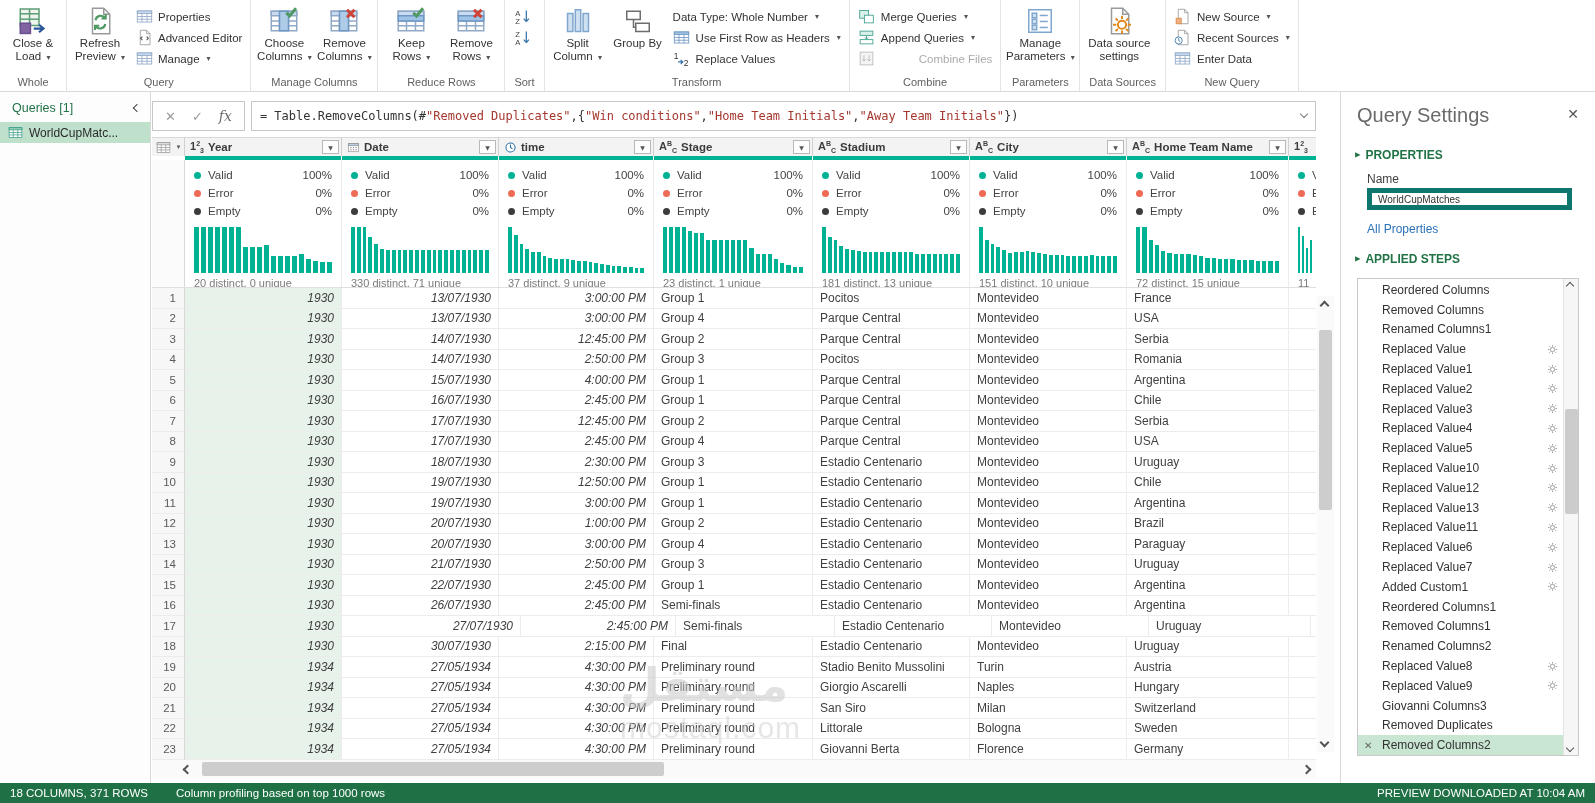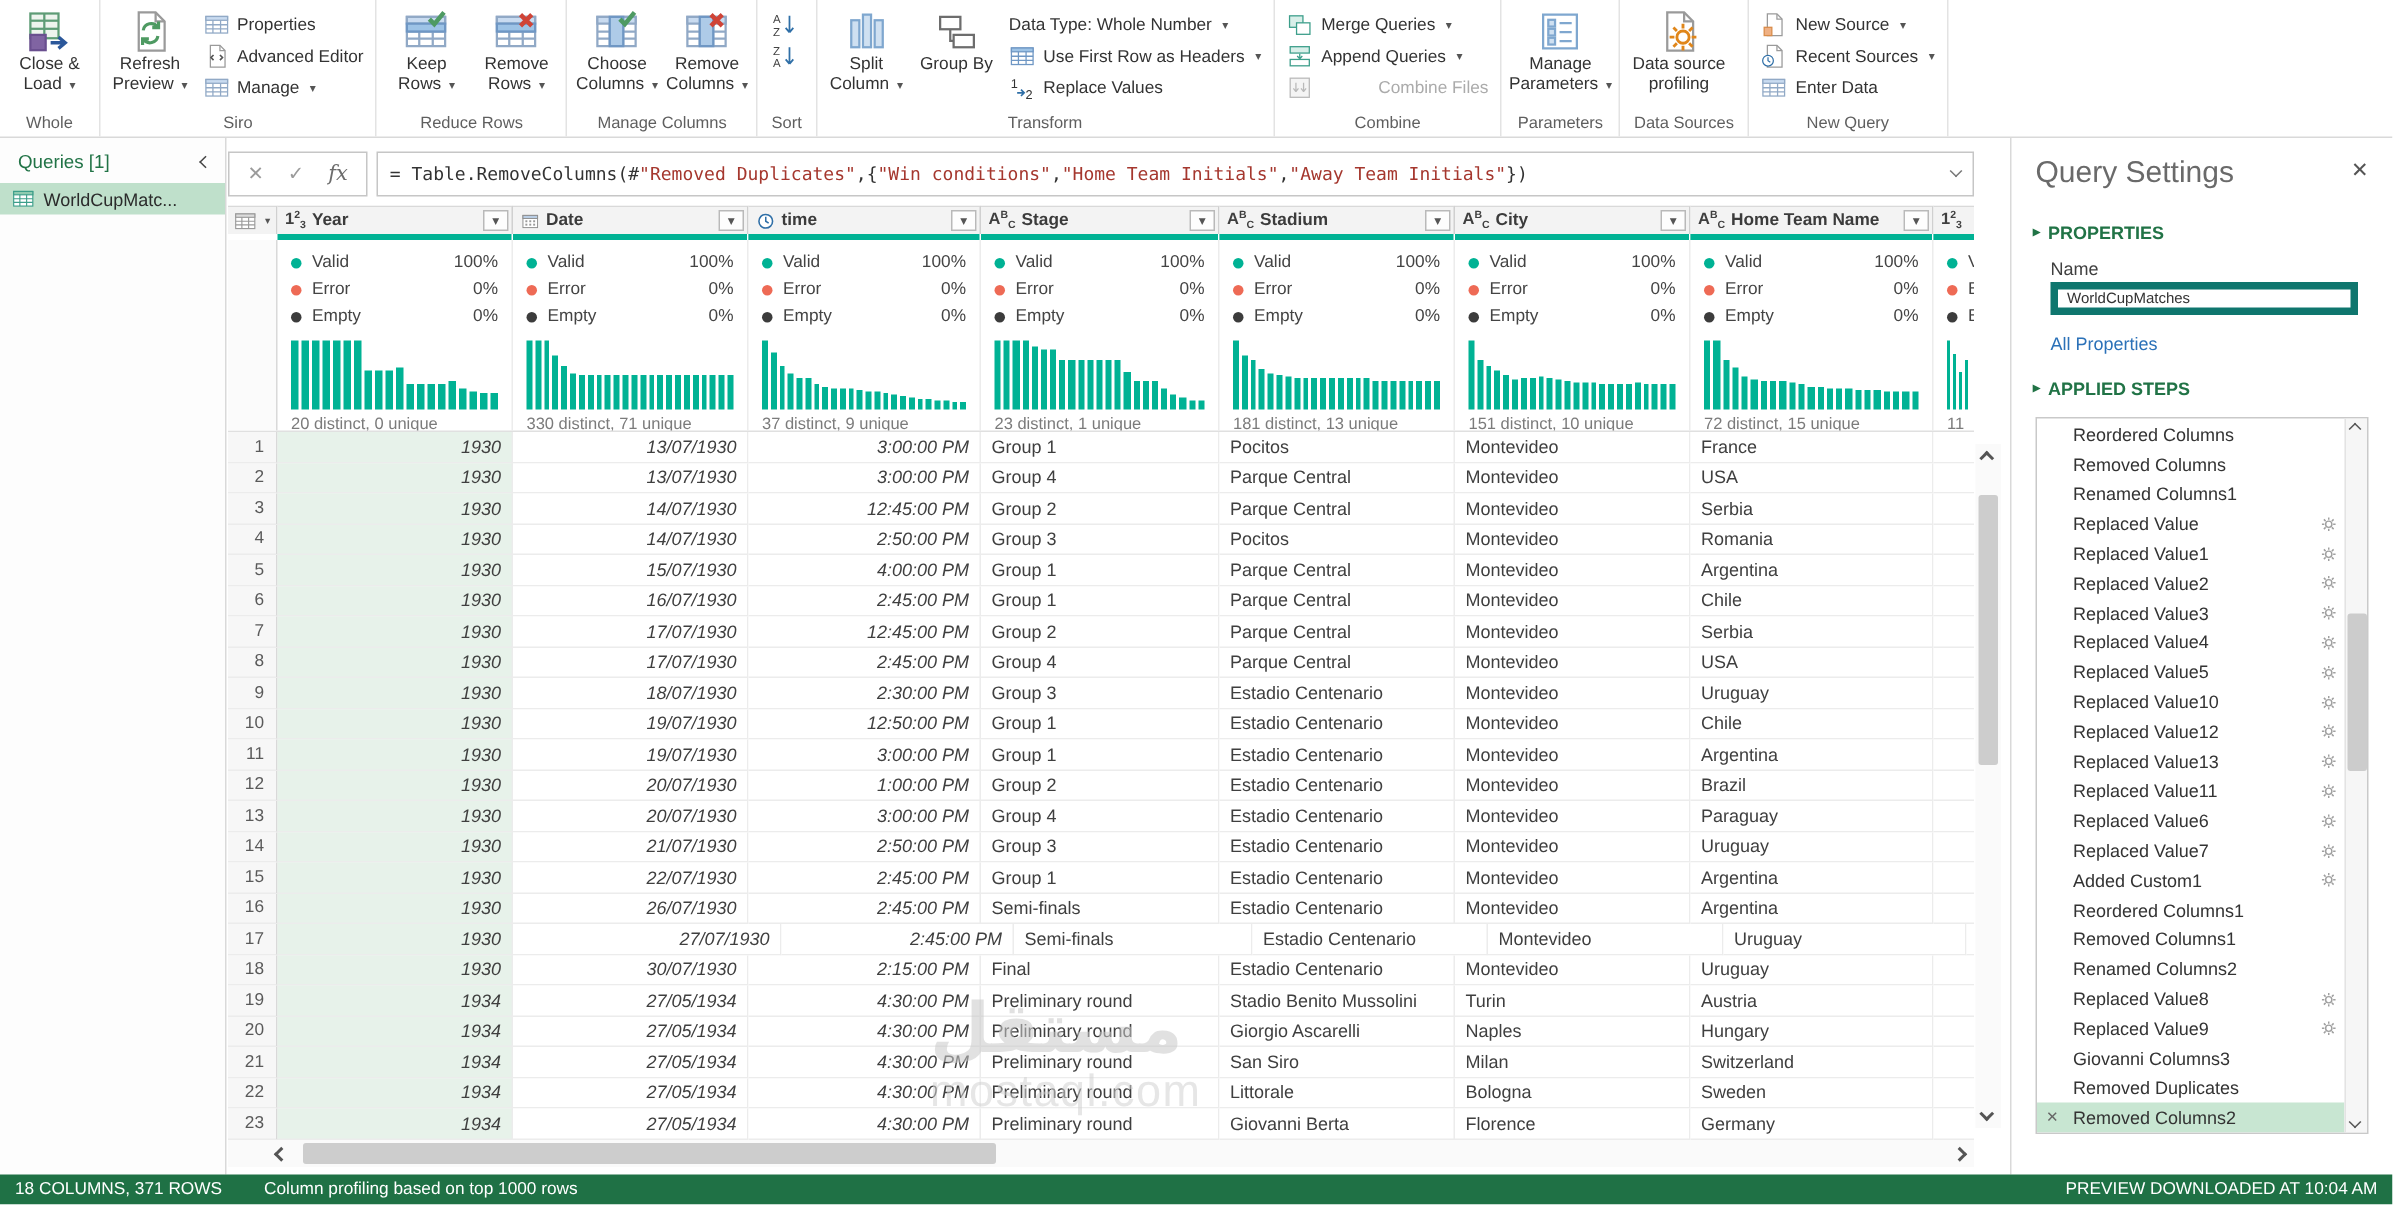--- a/index.html
+++ b/index.html
@@ -170,21 +170,57 @@
                 <line x1="13" y1="6.5" x2="13" y2="16.5" stroke="#91a9c6"></line>
                 <line x1="1.5" y1="10" x2="18.5" y2="10" stroke="#91a9c6"></line>
                 <line x1="1.5" y1="13.2" x2="18.5" y2="13.2" stroke="#91a9c6"></line>
               </svg>
             </span>
           <span>Manage</span>
             <span class="caret">▾</span>
         </div>
       </div>
     </div>
-    <div class="rglabel">Siro</div>
+    <div class="rglabel">Query</div>
+  </div>
+
+  <div class="rgroup">
+    <div class="rbody">
+      <div class="rbtn-large">
+        <span class="ric">
+            <svg width="30" height="30" viewBox="0 0 20 20">
+              <rect x="1.5" y="3.5" width="17" height="13" fill="#fff" stroke="#91a9c6"></rect>
+              <rect x="1.5" y="3.5" width="17" height="3" fill="#c9dbf0" stroke="#91a9c6"></rect>
+              <line x1="7" y1="6.5" x2="7" y2="16.5" stroke="#91a9c6"></line>
+              <line x1="13" y1="6.5" x2="13" y2="16.5" stroke="#91a9c6"></line>
+              <line x1="1.5" y1="10" x2="18.5" y2="10" stroke="#91a9c6"></line>
+              <line x1="1.5" y1="13.2" x2="18.5" y2="13.2" stroke="#91a9c6"></line>
+              <rect x="7" y="3.5" width="6" height="13" fill="#aecbe8" stroke="#6f97c4"></rect>
+              <path d="M11.5 4.5 l2.2 2.2 L18 1.5" stroke="#4e9a62" stroke-width="2" fill="none"></path>
+            </svg>
+          </span>
+        <span><span>Choose Columns</span> <span class="caret">▾</span></span>
+      </div>
+      <div class="rbtn-large">
+        <span class="ric">
+            <svg width="30" height="30" viewBox="0 0 20 20">
+              <rect x="1.5" y="3.5" width="17" height="13" fill="#fff" stroke="#91a9c6"></rect>
+              <rect x="1.5" y="3.5" width="17" height="3" fill="#c9dbf0" stroke="#91a9c6"></rect>
+              <line x1="7" y1="6.5" x2="7" y2="16.5" stroke="#91a9c6"></line>
+              <line x1="13" y1="6.5" x2="13" y2="16.5" stroke="#91a9c6"></line>
+              <line x1="1.5" y1="10" x2="18.5" y2="10" stroke="#91a9c6"></line>
+              <line x1="1.5" y1="13.2" x2="18.5" y2="13.2" stroke="#91a9c6"></line>
+              <rect x="7" y="3.5" width="6" height="13" fill="#aecbe8" stroke="#6f97c4"></rect>
+              <path d="M12 2.5 l5 5 M17 2.5 l-5 5" stroke="#d04437" stroke-width="2"></path>
+            </svg>
+          </span>
+        <span><span>Remove Columns</span> <span class="caret">▾</span></span>
+      </div>
+    </div>
+    <div class="rglabel">Manage Columns</div>
   </div>
 
   <div class="rgroup">
     <div class="rbody">
       <div class="rbtn-large">
         <span class="ric">
             <svg width="30" height="30" viewBox="0 0 20 20">
               <rect x="1.5" y="3.5" width="17" height="13" fill="#fff" stroke="#91a9c6"></rect>
               <rect x="1.5" y="3.5" width="17" height="3" fill="#c9dbf0" stroke="#91a9c6"></rect>
               <line x1="7" y1="6.5" x2="7" y2="16.5" stroke="#91a9c6"></line>
@@ -207,56 +243,20 @@
               <line x1="1.5" y1="10" x2="18.5" y2="10" stroke="#91a9c6"></line>
               <line x1="1.5" y1="13.2" x2="18.5" y2="13.2" stroke="#91a9c6"></line>
               <rect x="1.5" y="6.5" width="17" height="3.5" fill="#9dc3e6" stroke="#6f97c4"></rect>
               <path d="M12 2.5 l5 5 M17 2.5 l-5 5" stroke="#d04437" stroke-width="2"></path>
             </svg>
           </span>
         <span><span>Remove Rows</span> <span class="caret">▾</span></span>
       </div>
     </div>
     <div class="rglabel">Reduce Rows</div>
-  </div>
-
-  <div class="rgroup">
-    <div class="rbody">
-      <div class="rbtn-large">
-        <span class="ric">
-            <svg width="30" height="30" viewBox="0 0 20 20">
-              <rect x="1.5" y="3.5" width="17" height="13" fill="#fff" stroke="#91a9c6"></rect>
-              <rect x="1.5" y="3.5" width="17" height="3" fill="#c9dbf0" stroke="#91a9c6"></rect>
-              <line x1="7" y1="6.5" x2="7" y2="16.5" stroke="#91a9c6"></line>
-              <line x1="13" y1="6.5" x2="13" y2="16.5" stroke="#91a9c6"></line>
-              <line x1="1.5" y1="10" x2="18.5" y2="10" stroke="#91a9c6"></line>
-              <line x1="1.5" y1="13.2" x2="18.5" y2="13.2" stroke="#91a9c6"></line>
-              <rect x="7" y="3.5" width="6" height="13" fill="#aecbe8" stroke="#6f97c4"></rect>
-              <path d="M11.5 4.5 l2.2 2.2 L18 1.5" stroke="#4e9a62" stroke-width="2" fill="none"></path>
-            </svg>
-          </span>
-        <span><span>Choose Columns</span> <span class="caret">▾</span></span>
-      </div>
-      <div class="rbtn-large">
-        <span class="ric">
-            <svg width="30" height="30" viewBox="0 0 20 20">
-              <rect x="1.5" y="3.5" width="17" height="13" fill="#fff" stroke="#91a9c6"></rect>
-              <rect x="1.5" y="3.5" width="17" height="3" fill="#c9dbf0" stroke="#91a9c6"></rect>
-              <line x1="7" y1="6.5" x2="7" y2="16.5" stroke="#91a9c6"></line>
-              <line x1="13" y1="6.5" x2="13" y2="16.5" stroke="#91a9c6"></line>
-              <line x1="1.5" y1="10" x2="18.5" y2="10" stroke="#91a9c6"></line>
-              <line x1="1.5" y1="13.2" x2="18.5" y2="13.2" stroke="#91a9c6"></line>
-              <rect x="7" y="3.5" width="6" height="13" fill="#aecbe8" stroke="#6f97c4"></rect>
-              <path d="M12 2.5 l5 5 M17 2.5 l-5 5" stroke="#d04437" stroke-width="2"></path>
-            </svg>
-          </span>
-        <span><span>Remove Columns</span> <span class="caret">▾</span></span>
-      </div>
-    </div>
-    <div class="rglabel">Manage Columns</div>
   </div>
 
   <div class="rgroup">
     <div class="rbody">
       <div class="sortstack">
         <div class="rbtn-small">
           <span class="ric-s">
               <svg width="17" height="17" viewBox="0 0 20 20">
                 <text x="1.5" y="9" font-size="9" fill="#444">A</text>
                 <text x="1.5" y="18.5" font-size="9" fill="#444">Z</text>
@@ -406,21 +406,21 @@
               <path d="M5 1.5 h7.5 L16.5 5.5 V18.5 H5 Z" fill="#fff" stroke="#9a9a9a"></path>
               <path d="M12.5 1.5 V5.5 H16.5" fill="none" stroke="#9a9a9a"></path>
               <g transform="translate(3.5,4) scale(0.85)">
                 <g stroke="#e0861a" fill="none" stroke-width="1.5">
                   <circle cx="10" cy="10" r="3.2"></circle>
                   <path d="M14.5 10 H17 M5.5 10 H3 M10 5.5 V3 M10 14.5 V17 M13.2 6.8 L15 5 M6.8 13.2 L5 15 M13.2 13.2 L15 15 M6.8 6.8 L5 5"></path>
                 </g>
               </g>
             </svg>
           </span>
-        <span>Data source profiling</span>
+        <span>Data source settings</span>
       </div>
     </div>
     <div class="rglabel">Data Sources</div>
   </div>
 
   <div class="rgroup">
     <div class="rbody">
       <div class="rsmallstack">
         <div class="rbtn-small">
           <span class="ric-s">

